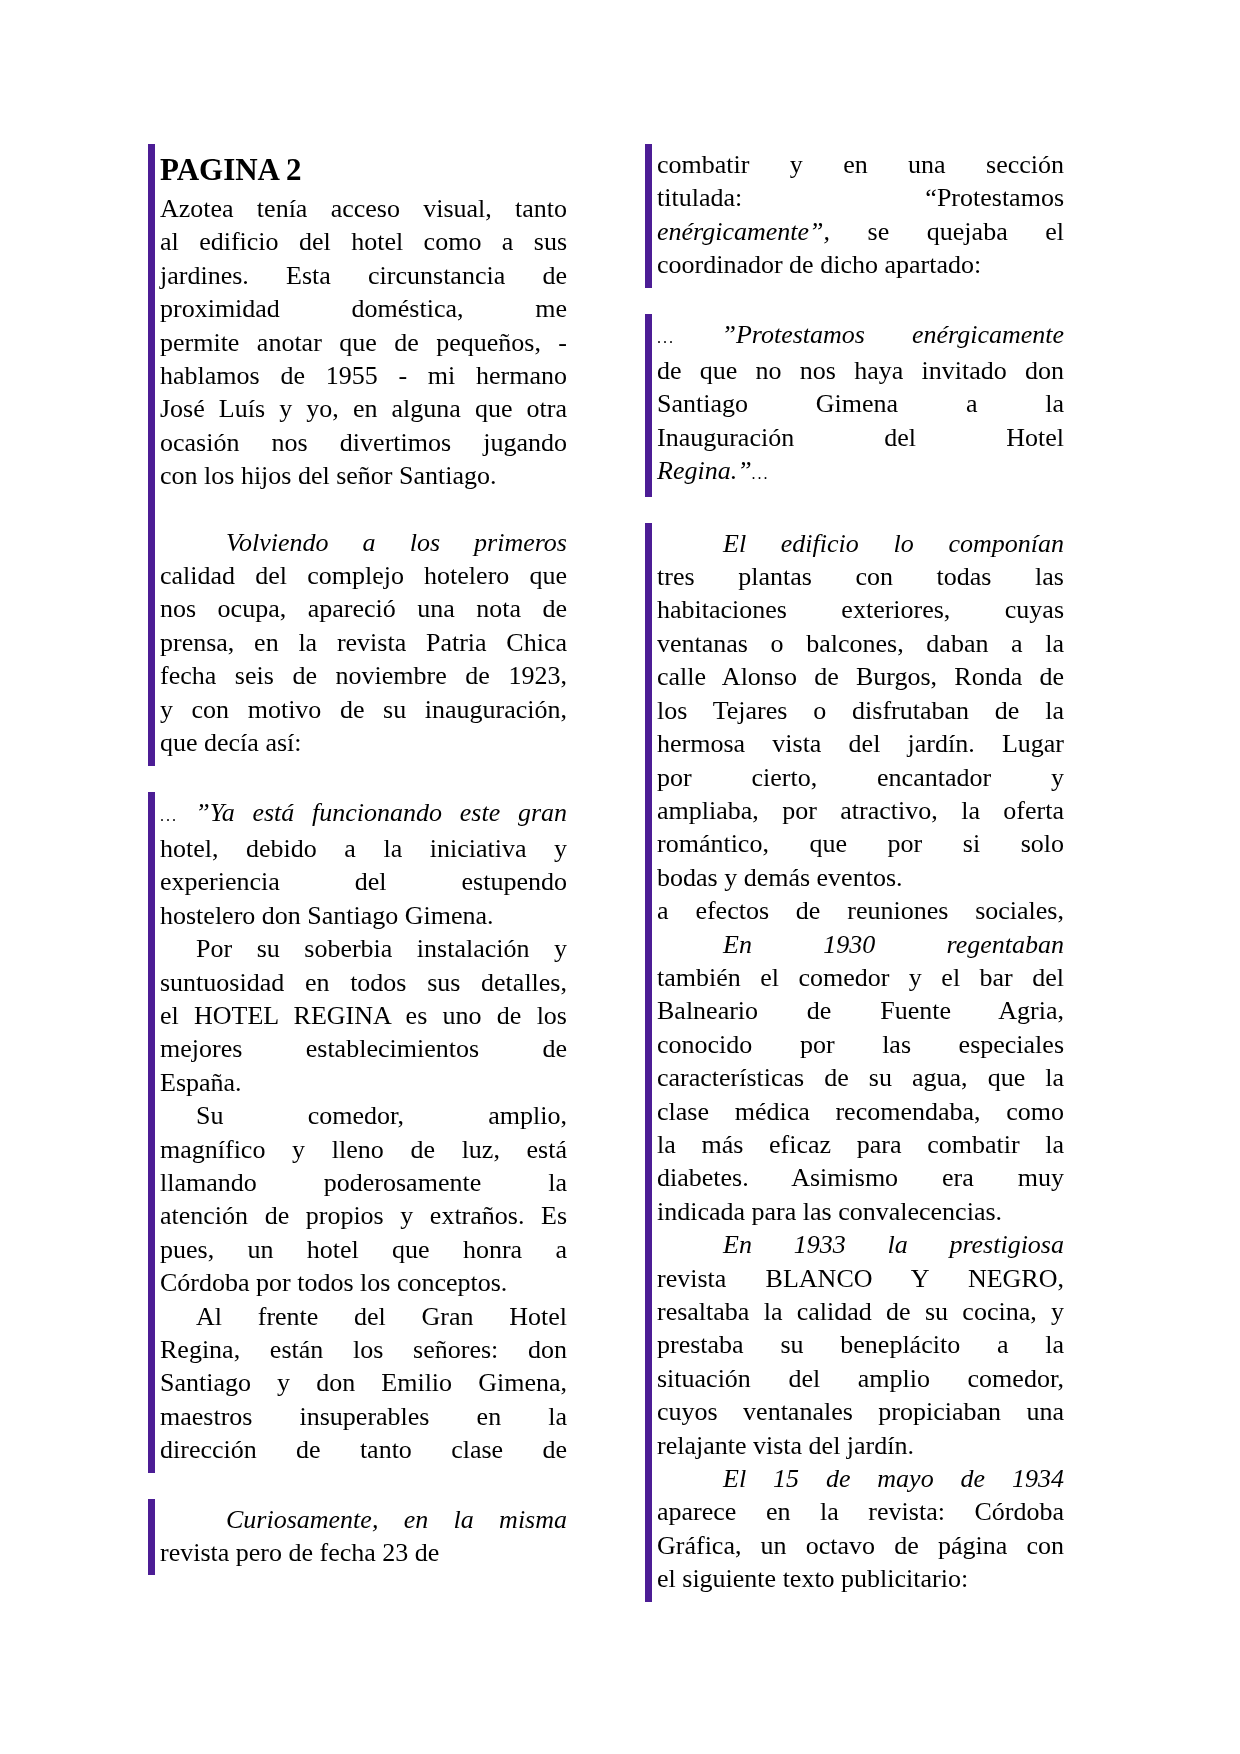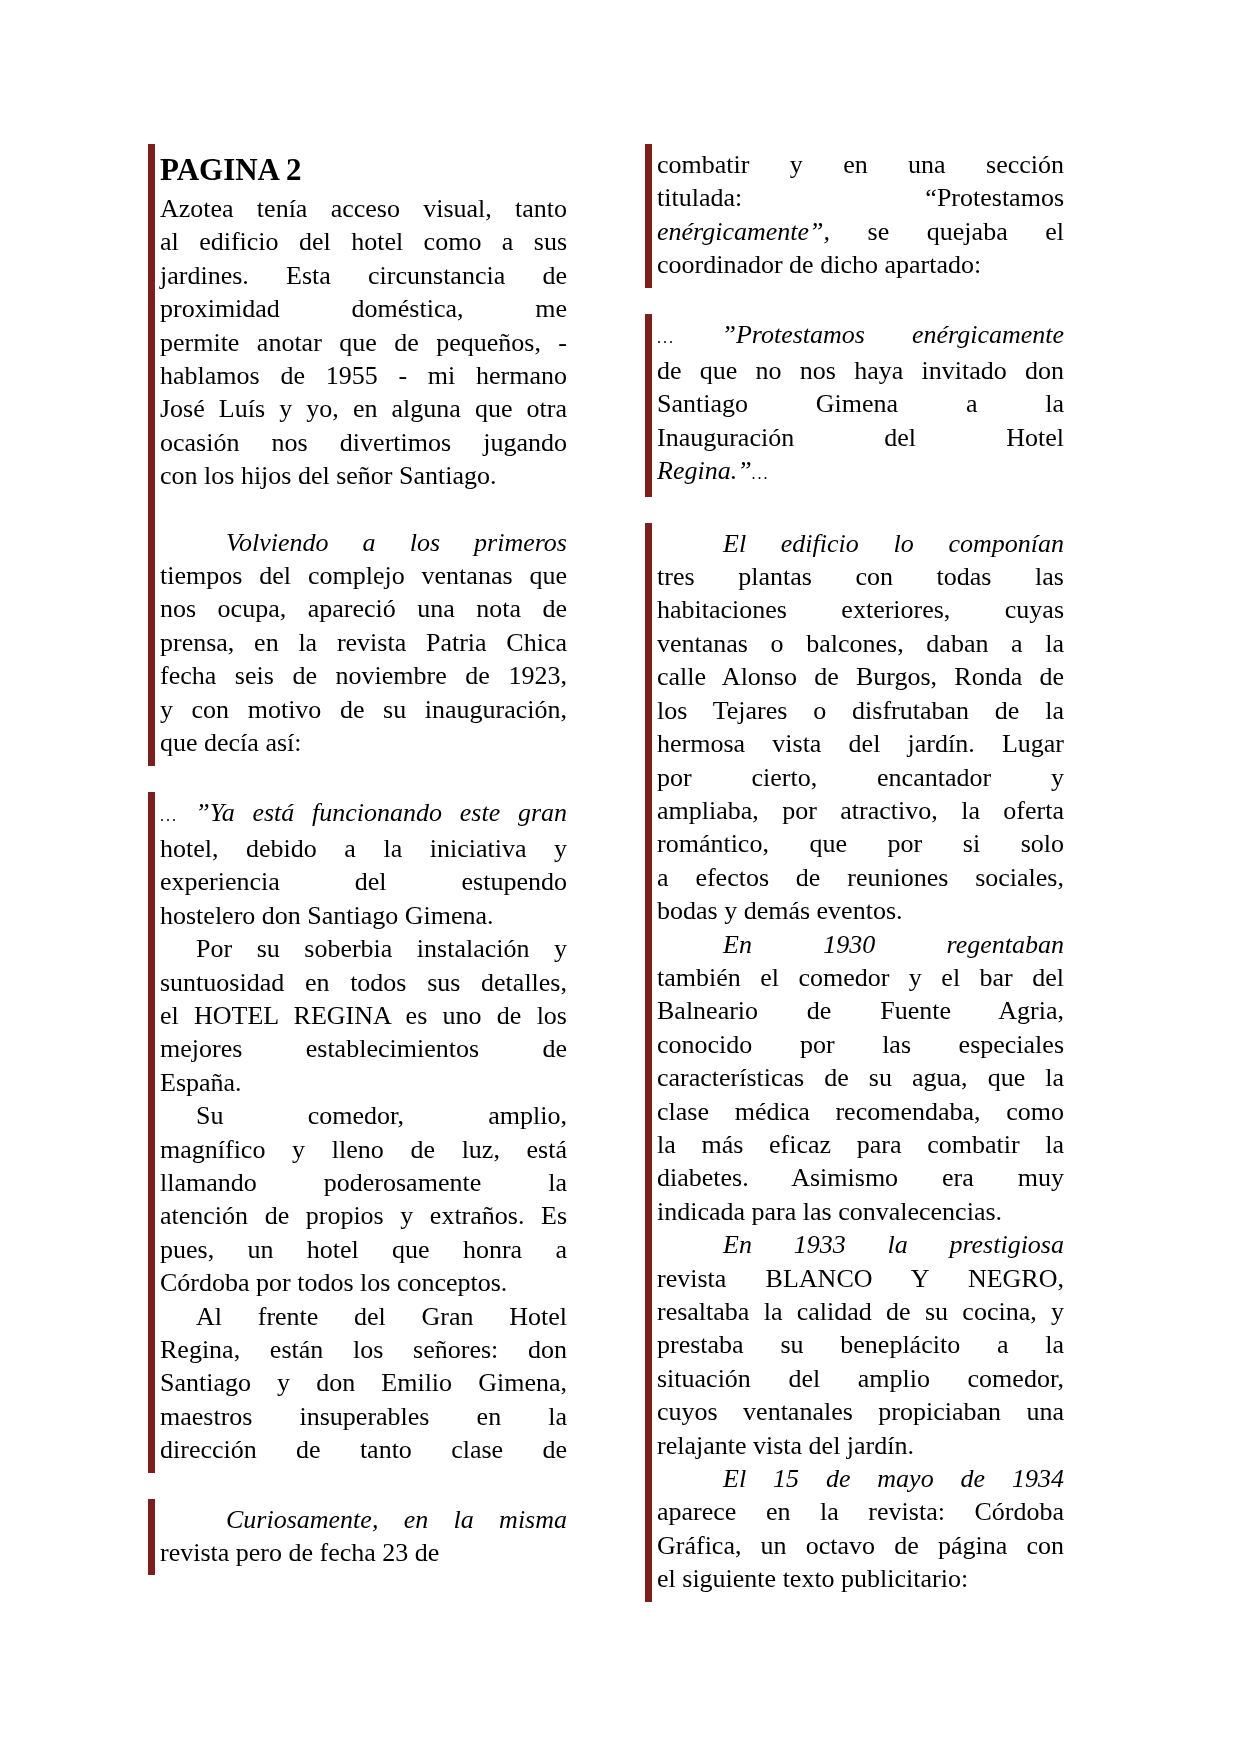--- a/index.html
+++ b/index.html
@@ -9,21 +9,21 @@
     width:1240px; height:1754px;
     background:#ffffff;
     font-family:"Liberation Serif", serif;
     font-size:26px;
     color:#000;
     overflow:hidden;
   }
   .col { position:absolute; top:144px; width:419px; }
   .col-1 { left:148px; }
   .col-2 { left:645px; }
-  .block { border-left:7px solid #7f1d1d; padding:4px 0 6px 5px; }
+  .block { border-left:7px solid #4c1d95; padding:4px 0 6px 5px; }
   .gap { height:26px; }
   .line {
     line-height:33.4px;
     text-align:justify;
     text-align-last:justify;
   }
   .line.last { text-align-last:left; }
   .ind-big  { text-indent:66px;font-style:italic; }
   .ind-small{ text-indent:36px;font-family:Liberation Serif, serif; }
   .blank { height:33px; }
@@ -48,21 +48,21 @@
         <div class="line"><span>al edificio del hotel como a sus</span></div>
         <div class="line"><span>jardines. Esta circunstancia de</span></div>
         <div class="line"><span>proximidad doméstica, me</span></div>
         <div class="line"><span>permite anotar que de pequeños, -</span></div>
         <div class="line"><span>hablamos de 1955 - mi hermano</span></div>
         <div class="line"><span>José Luís y yo, en alguna que otra</span></div>
         <div class="line"><span>ocasión nos divertimos jugando</span></div>
         <div class="line last"><span>con los hijos del señor Santiago.</span></div>
         <div class="blank"></div>
         <div class="line ind-big"><span>Volviendo a los primeros</span></div>
-        <div class="line"><span>tiempos del complejo ventanas que</span></div>
+        <div class="line"><span>calidad del complejo hotelero que</span></div>
         <div class="line"><span>nos ocupa, apareció una nota de</span></div>
         <div class="line"><span>prensa, en la revista Patria Chica</span></div>
         <div class="line"><span>fecha seis de noviembre de 1923,</span></div>
         <div class="line"><span>y con motivo de su inauguración,</span></div>
         <div class="line last"><span>que decía así:</span></div>
       </div>
       <div class="gap"></div>
       <div class="block bar">
         <div class="line"><span class="sm">... </span><span class="it">”Ya está funcionando este gran</span></div>
         <div class="line"><span>hotel, debido a la iniciativa y</span></div>
@@ -111,22 +111,22 @@
         <div class="line ind-big"><span>El edificio lo componían</span></div>
         <div class="line"><span>tres plantas con todas las</span></div>
         <div class="line"><span>habitaciones exteriores, cuyas</span></div>
         <div class="line"><span>ventanas o balcones, daban a la</span></div>
         <div class="line"><span>calle Alonso de Burgos, Ronda de</span></div>
         <div class="line"><span>los Tejares o disfrutaban de la</span></div>
         <div class="line"><span>hermosa vista del jardín. Lugar</span></div>
         <div class="line"><span>por cierto, encantador y</span></div>
         <div class="line"><span>ampliaba, por atractivo, la oferta</span></div>
         <div class="line"><span>romántico, que por si solo</span></div>
+        <div class="line last"><span>bodas y demás eventos.</span></div>
         <div class="line"><span>a efectos de reuniones sociales,</span></div>
-        <div class="line last"><span>bodas y demás eventos.</span></div>
         <div class="line ind-big"><span>En 1930 regentaban</span></div>
         <div class="line"><span>también el comedor y el bar del</span></div>
         <div class="line"><span>Balneario de Fuente Agria,</span></div>
         <div class="line"><span>conocido por las especiales</span></div>
         <div class="line"><span>características de su agua, que la</span></div>
         <div class="line"><span>clase médica recomendaba, como</span></div>
         <div class="line"><span>la más eficaz para combatir la</span></div>
         <div class="line"><span>diabetes. Asimismo era muy</span></div>
         <div class="line last"><span>indicada para las convalecencias.</span></div>
         <div class="line ind-big"><span>En 1933 la prestigiosa</span></div>

